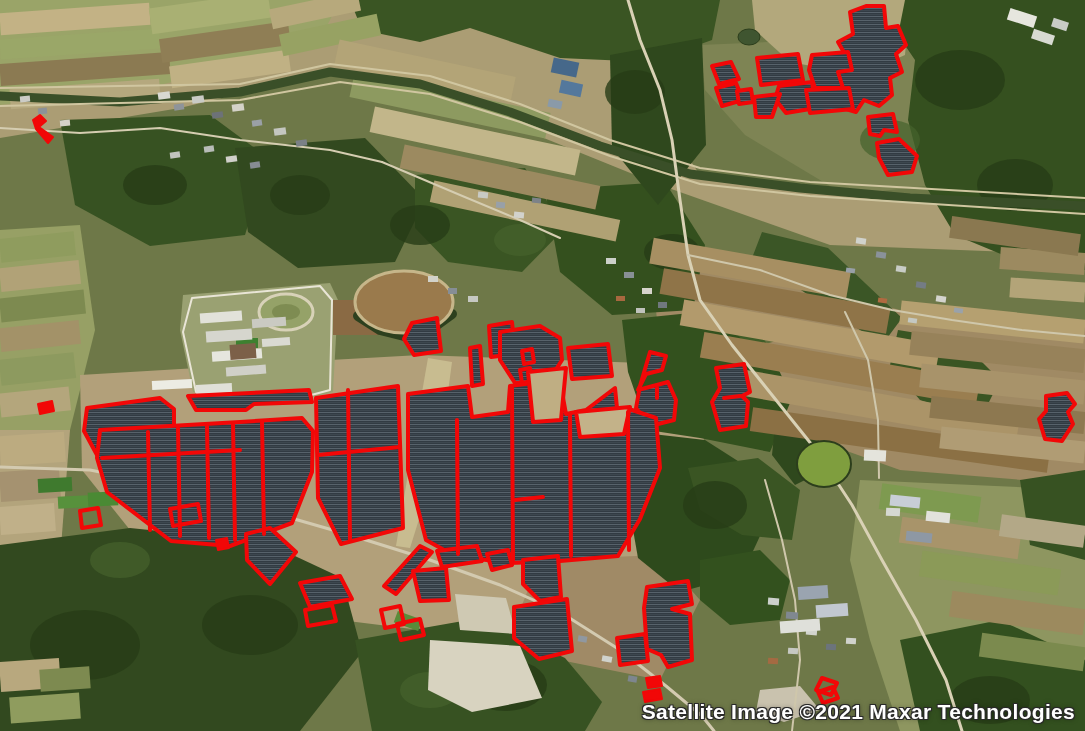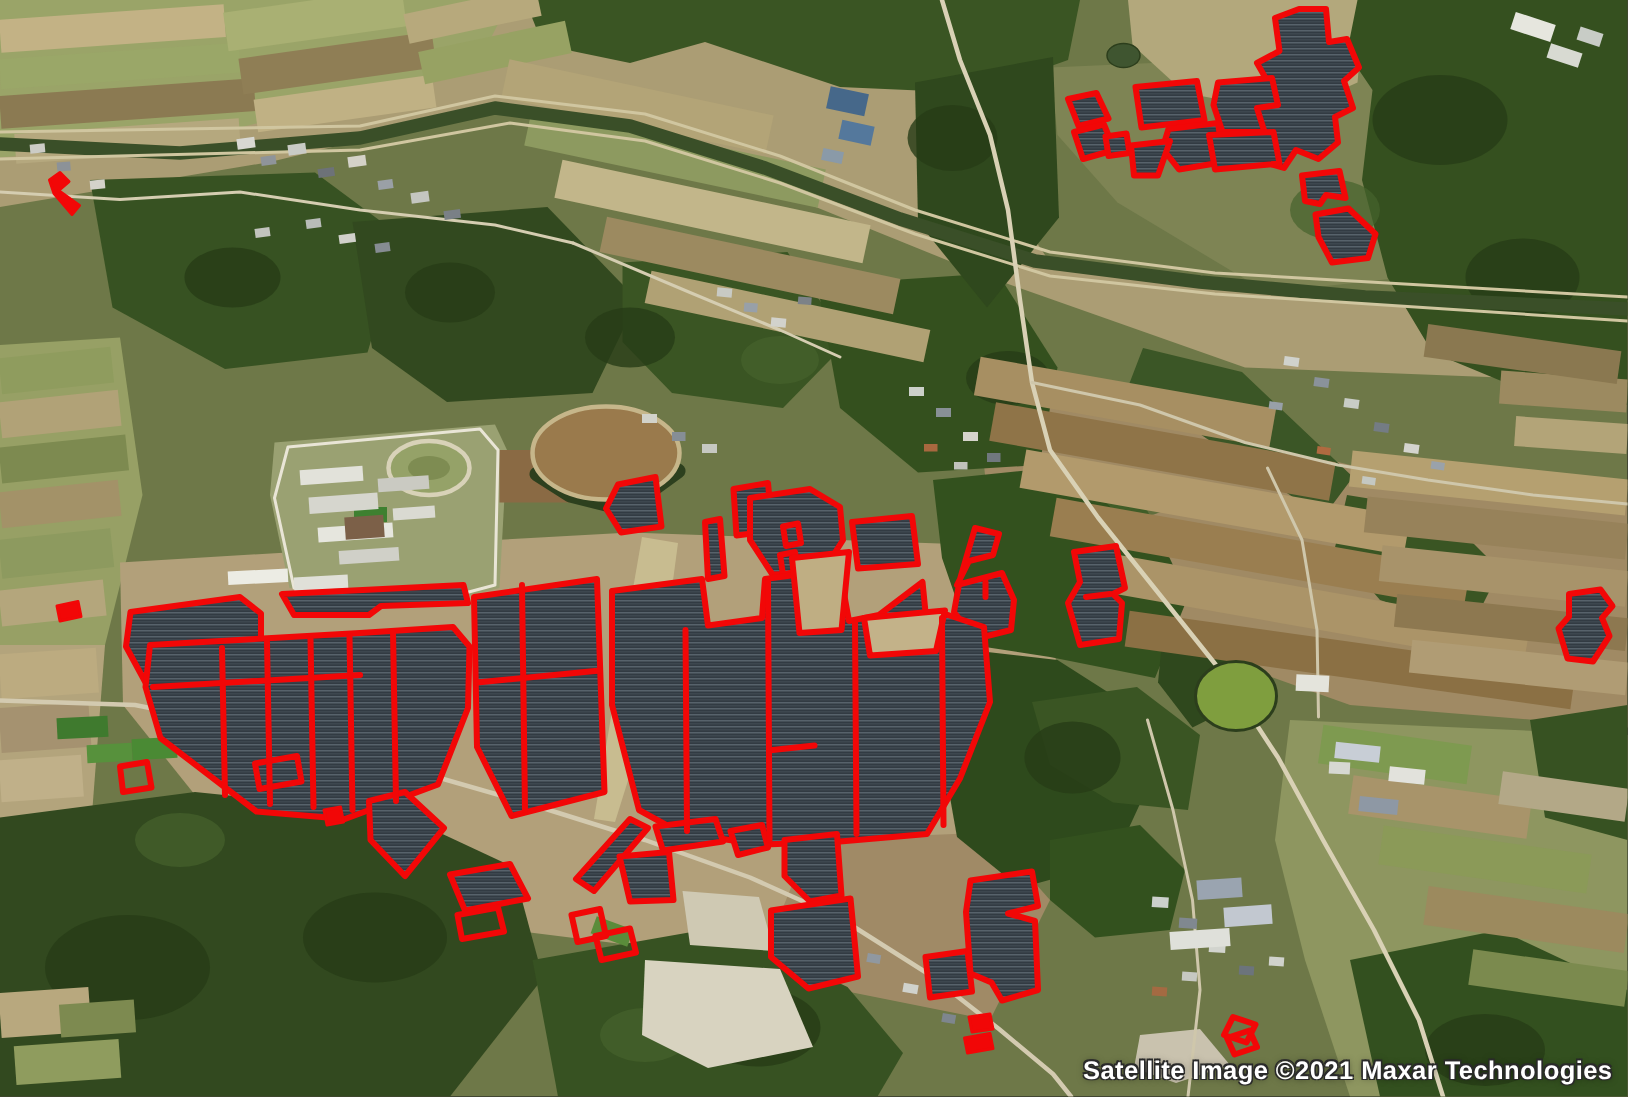--- a/index.html
+++ b/index.html
@@ -1,20 +1,20 @@
 <!DOCTYPE html>
 <html><head>
 <meta charset="utf-8">
 <style>
   html,body{margin:0;padding:0;background:#222;}
   #stage{position:relative;width:1085px;height:731px;overflow:hidden;font-family:"Liberation Sans",sans-serif;}
   #scene{position:absolute;left:0;top:0;width:100%;height:100%;display:block;}
   #attribution{
     position:absolute;right:10px;bottom:7px;
-    font-size:17px;font-weight:bold;color:#ffffff;letter-spacing:.3px;
+    font-size:21px;font-weight:bold;color:#ffffff;letter-spacing:.3px;
     text-shadow:-1px -1px 0 #2a2a2a,1px -1px 0 #2a2a2a,-1px 1px 0 #2a2a2a,1px 1px 0 #2a2a2a,0 0 5px rgba(0,0,0,.55);
     user-select:none;
   }
 </style>
 </head>
 <body>
 
 <div id="stage">
   <svg id="scene" xmlns="http://www.w3.org/2000/svg" viewBox="0 0 1085 731">
     <defs>

